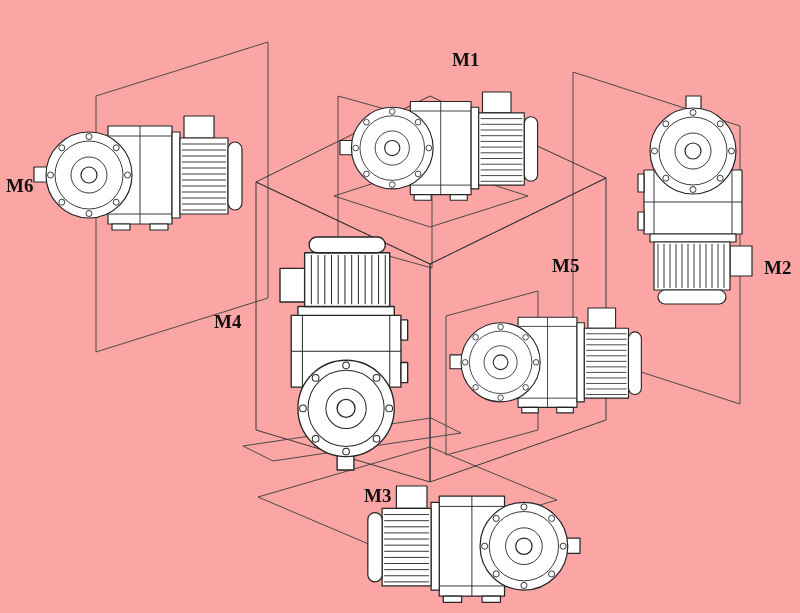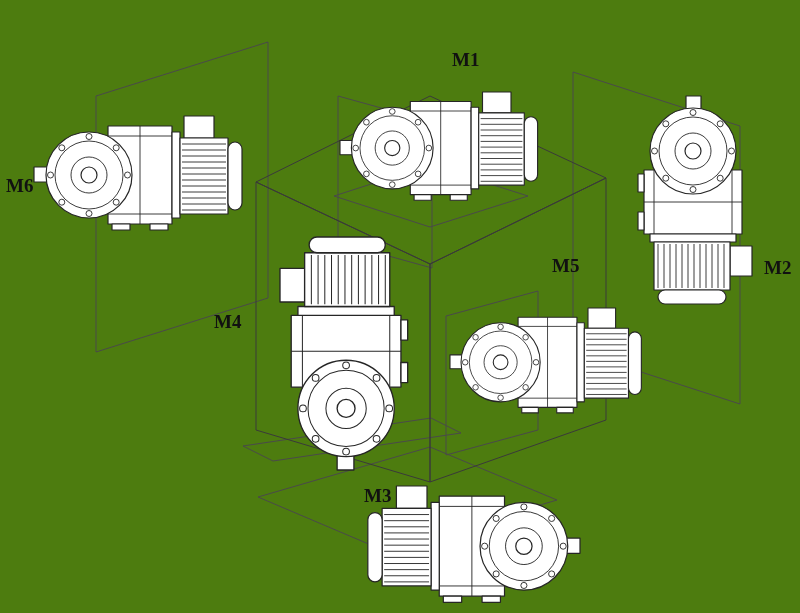--- a/index.html
+++ b/index.html
@@ -1,19 +1,19 @@
 <!DOCTYPE html>
 <html><head>
 <meta charset="utf-8">
 <style>
   html,body{margin:0;padding:0;background:#ffffff;}
   .stage{
     position:relative;
     width:800px;height:613px;
-    background:#4d7c0f;
+    background:#fca5a5;
     font-family:"Liberation Serif", serif;
     overflow:hidden;
   }
   svg{display:block;}
   .plane{fill:none;stroke:#4a4a4a;stroke-width:1;}
   .cubeface{fill:none;stroke:#3a3a3a;stroke-width:1;}
   .part{fill:#ffffff;stroke:#262626;stroke-width:1.2;stroke-linejoin:round;}
   .thin{fill:none;stroke:#262626;stroke-width:0.9;}
   .lbl{font-family:"Liberation Serif", serif;font-weight:bold;font-size:19px;fill:#111111;}
 </style>

